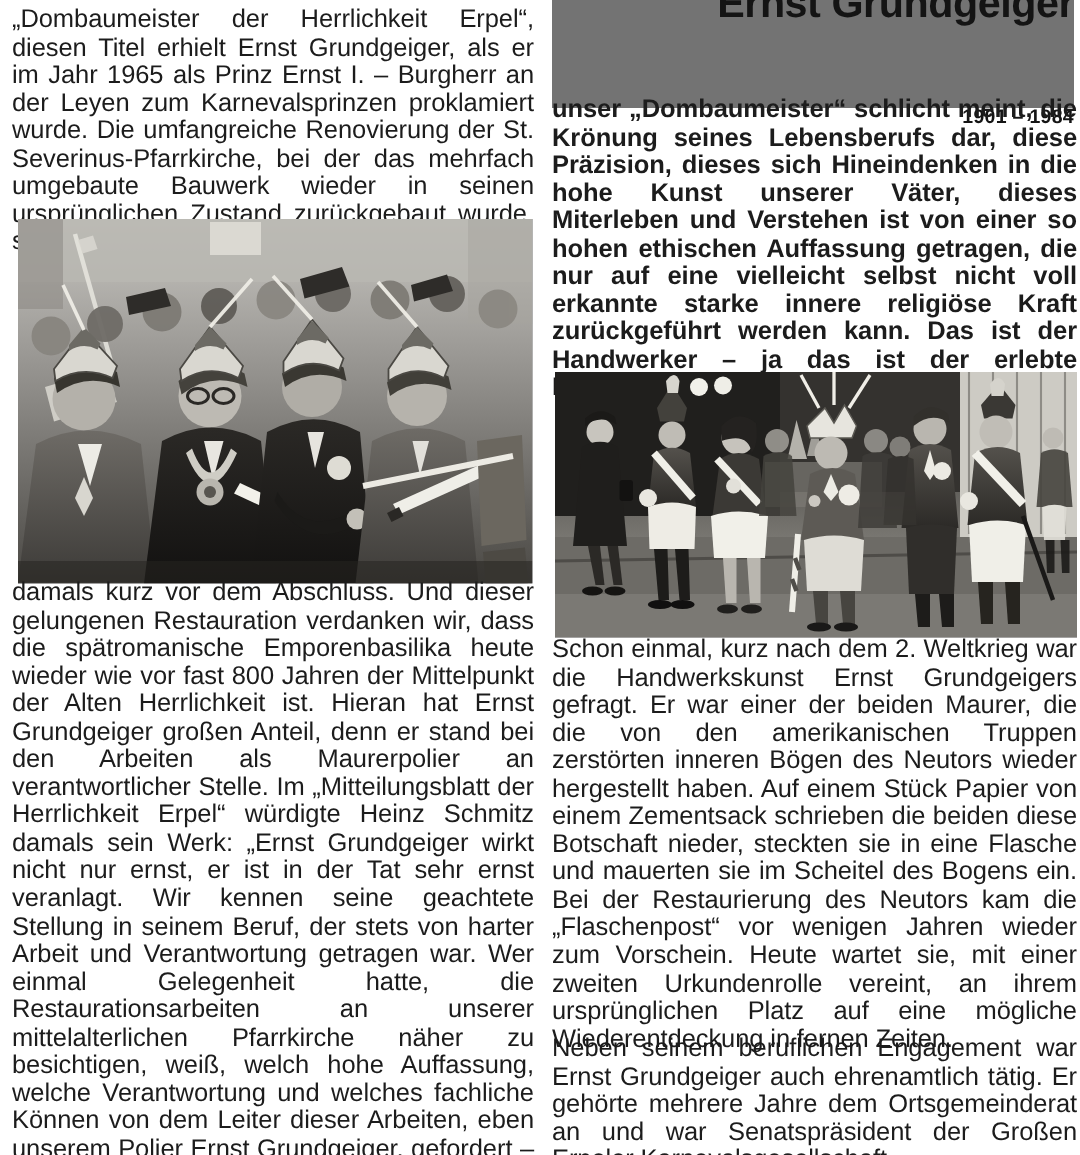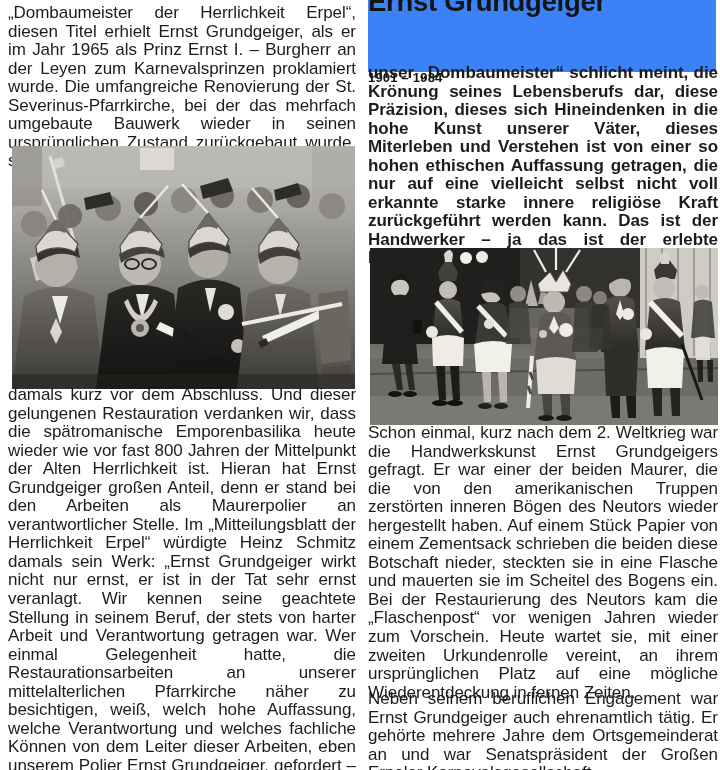--- a/index.html
+++ b/index.html
@@ -34,25 +34,25 @@
     color: #1c1c1c;
   }
 
   
   .masthead {
     position: absolute;
     left: 368px;
     top: 0;
     width: 348px;
     height: 72px;
-    background: #3b82f6;
+    background: #737373;
     box-sizing: border-box;
     display: flex;
     flex-direction: column;
-    align-items: flex-start;
+    align-items: flex-end;
     justify-content: center;
   }
   .masthead-title {
     font-size: 27.5px;
     font-weight: bold;
     letter-spacing: -0.3px;
     color: #141414;
     line-height: 1;
     margin-bottom: 7px;
   }

